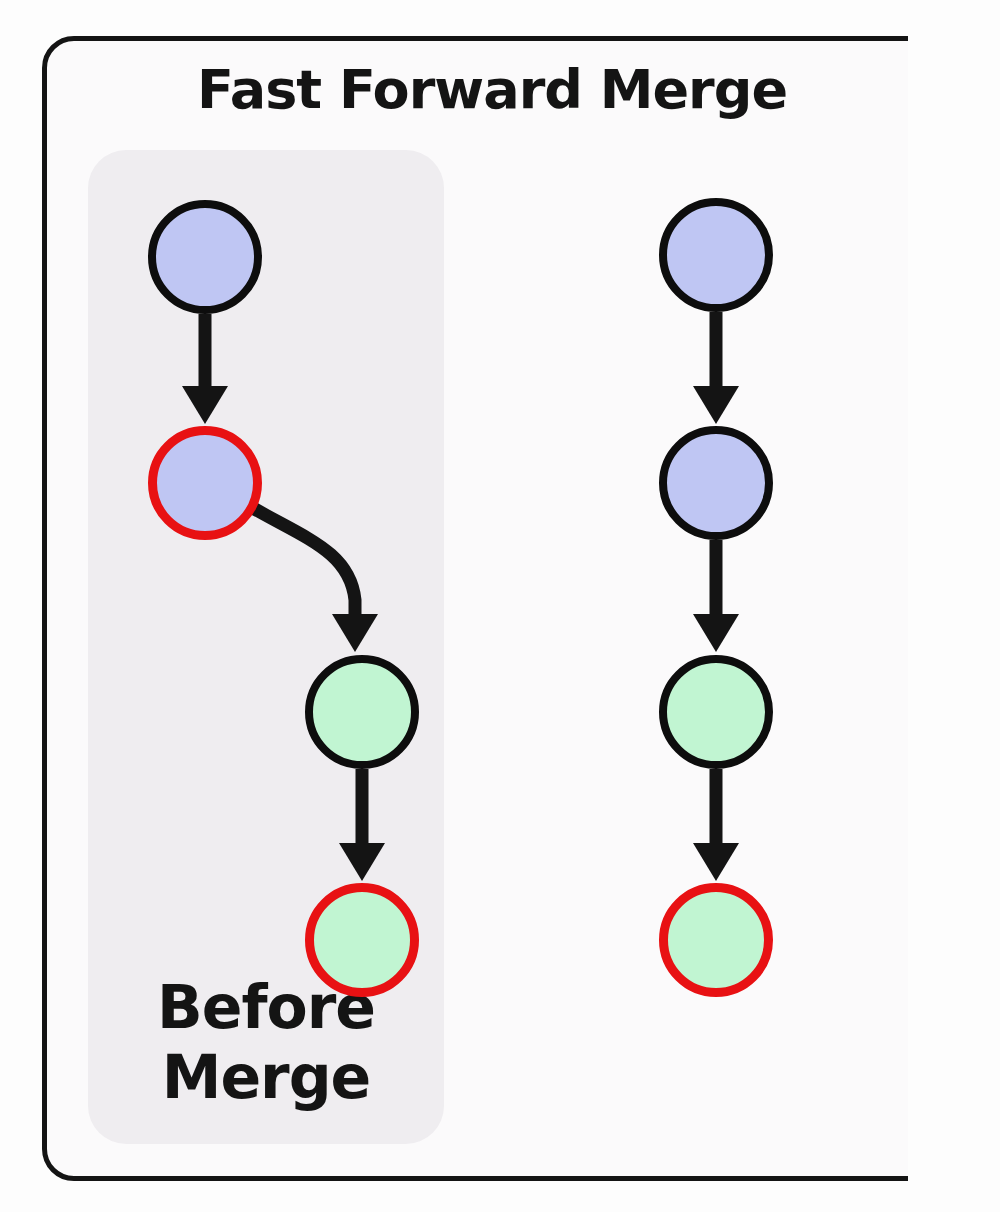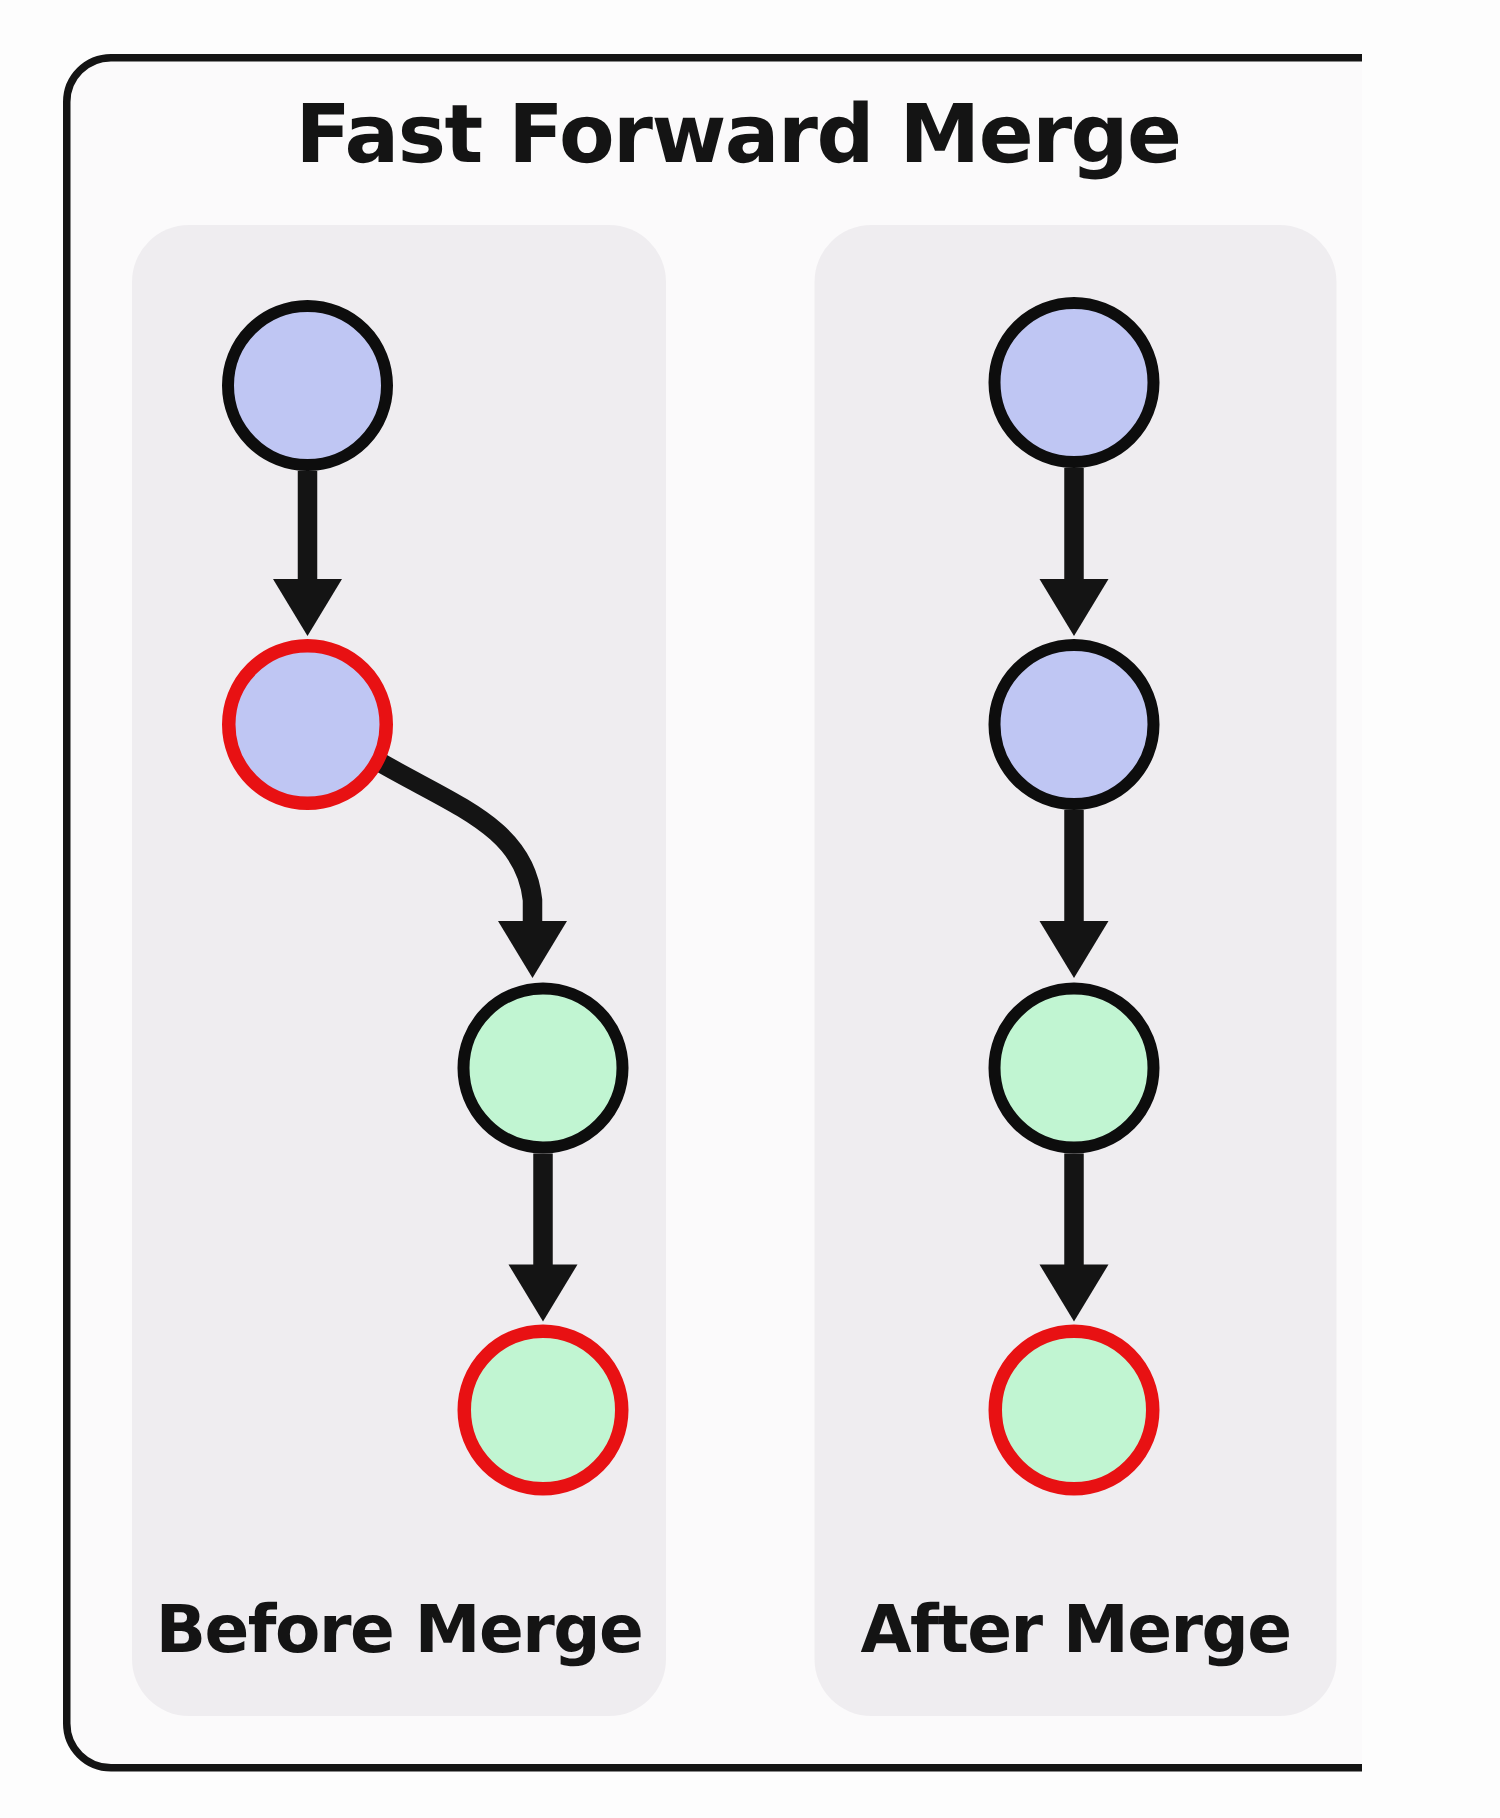--- a/index.html
+++ b/index.html
@@ -18,21 +18,21 @@
     color:var(--ink,#141414); font-family:"DejaVu Sans","Liberation Sans",sans-serif;
   }
   .panel {
     position:absolute; top:150px; height:994px; border-radius:38px;
     background:var(--panel-bg,#efedf0);
   }
   .panel-before { left:88px;  width:356px; }
   .panel-after  { left:543px; width:348px; }
   .panel-label {
     position:absolute; bottom:32px; left:0; width:100%; text-align:center;
-    font-size:44px; font-weight:700; color:var(--ink,#141414);
+    font-size:60px; font-weight:700; color:var(--ink,#141414);
     font-family:"DejaVu Sans","Liberation Sans",sans-serif; letter-spacing:-1px;
   }
   .node {
     position:absolute; width:98px; height:98px; border-radius:50%;
     border:8px solid var(--ring-black,#0d0d0d); box-sizing:content-box;
   }
   .node.ring-red { width:96px; height:96px; border-width:9px; border-color:var(--ring-red,#e81113); }
   .fill-blue  { background:var(--commit-blue,#bfc6f3); }
   .fill-green { background:var(--commit-green,#c1f5d2); }
   
@@ -61,23 +61,20 @@
 <div class="canvas">
 
   <div class="outer-box"></div>
 
   <div class="title">Fast Forward Merge</div>
 
   <div class="panel panel-before">
     <div class="panel-label">Before Merge</div>
   </div>
 
-  <div class="panel panel-after">
-    <div class="panel-label">After Merge</div>
-  </div>
 
   <svg class="arrows" width="1000" height="1212" viewBox="0 0 1000 1212">
 
     <g>
       <path class="arrow-shaft" d="M 205 314 L 205 388"></path>
       <polygon class="arrow-head" points="182,386 228,386 205,424"></polygon>
     </g>
 
     <g>
       <path class="arrow-shaft" d="M 253 508 C 305 538, 350 552, 355 600 L 355 616"></path>

